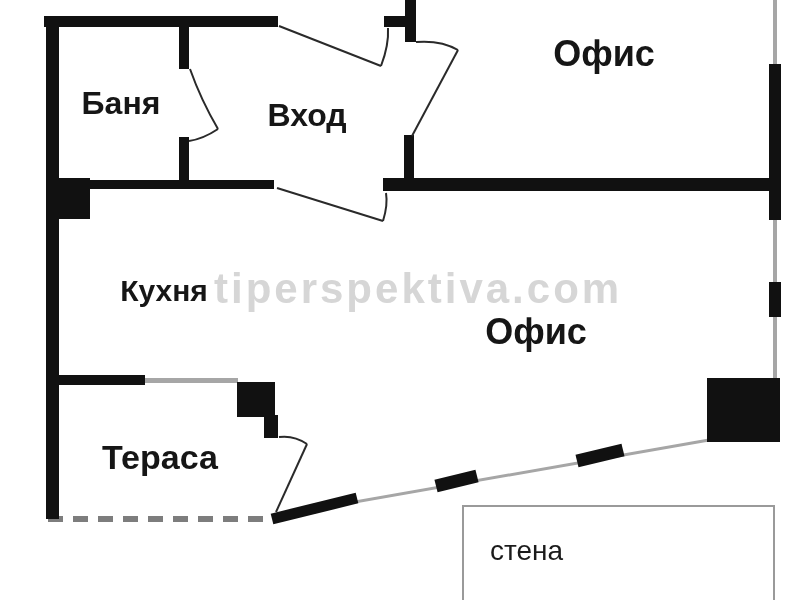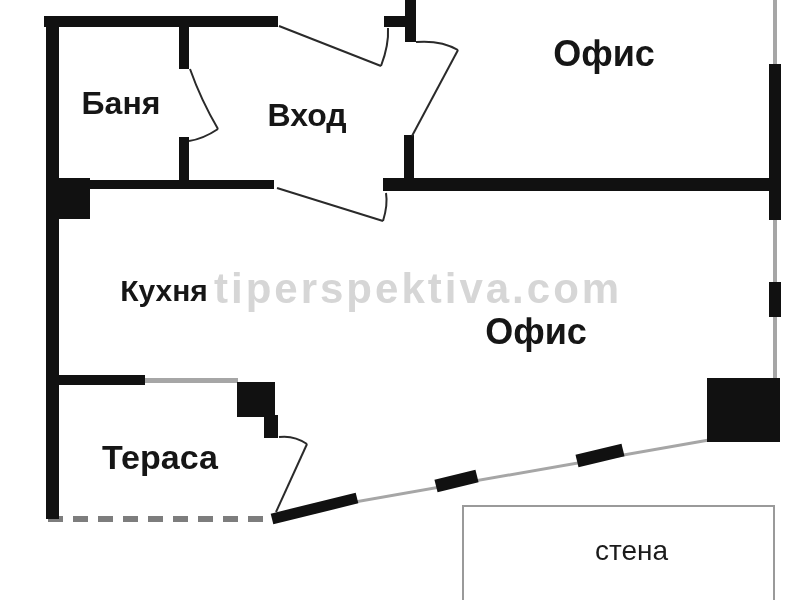--- a/index.html
+++ b/index.html
@@ -12,21 +12,21 @@
   .watermark{font-weight:bold;fill:#d6d6d6;letter-spacing:3px;}
   .legend-box{
     position:absolute;left:462px;top:505px;width:313px;height:120px;
     background:#ffffff;border:2px solid #9a9a9a;box-sizing:border-box;
     padding:16px 0 0 26px;
   }
   .legend-title{
     font-size:28px;font-weight:bold;color:#111;
     text-decoration:underline;text-underline-offset:4px;
   }
-  .legend-item{font-size:28px;color:#1b1b1b;margin-top:12px;text-align:center;}
+  .legend-item{font-size:28px;color:#1b1b1b;margin-top:12px;}
 </style>
 </head>
 <body>
 
 <div id="stage">
 
   <svg id="plan-svg" width="800" height="600" viewBox="0 0 800 600">
 
     <g>
       <rect x="773" y="0" width="4" height="66" fill="#a6a6a6"></rect>

